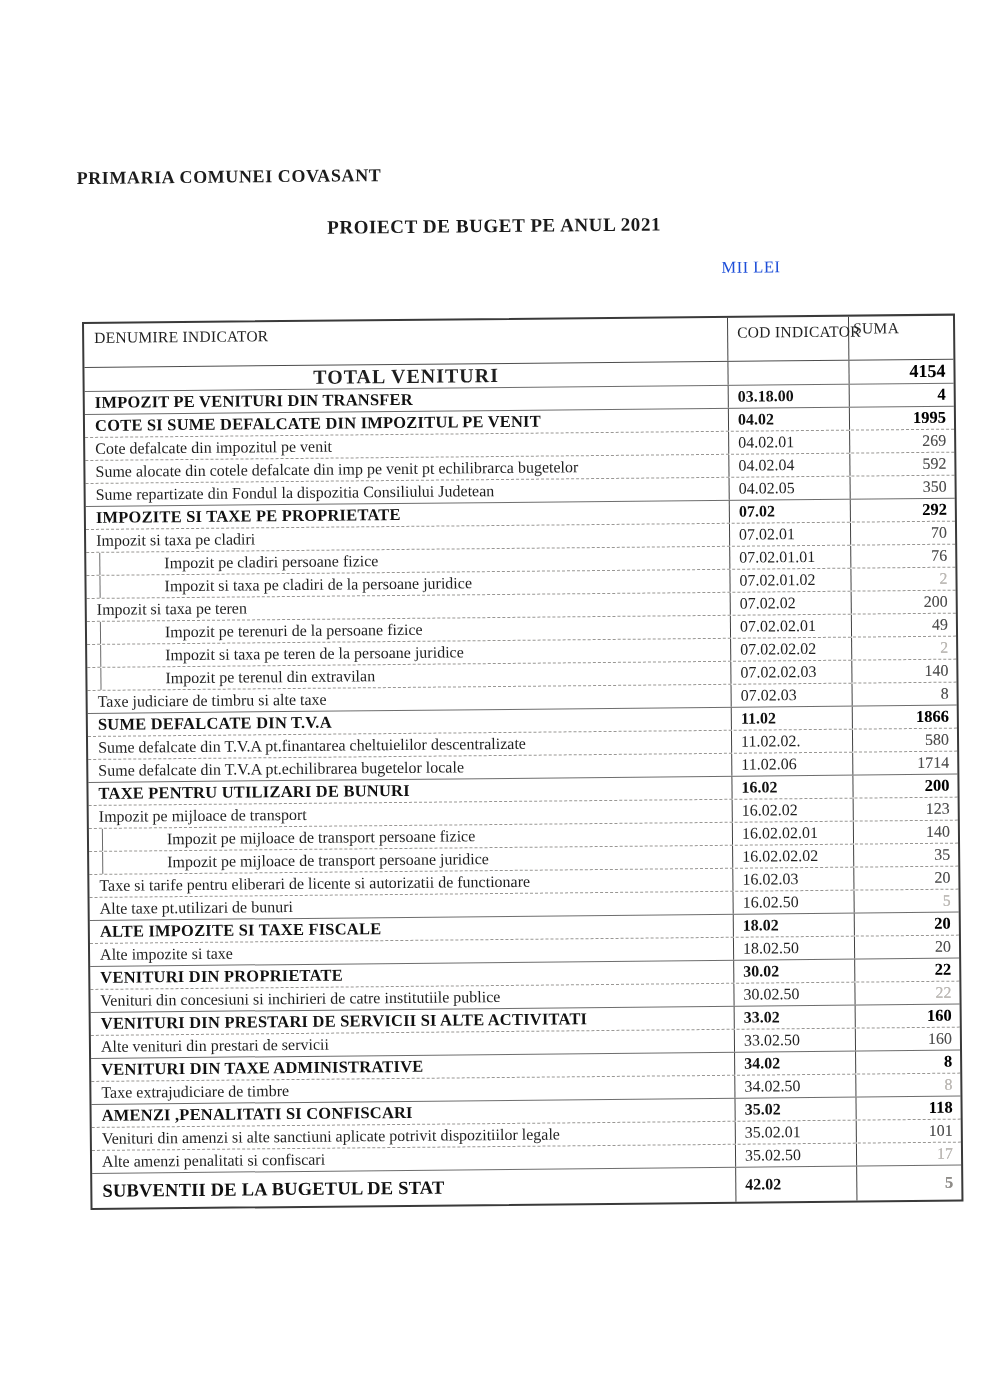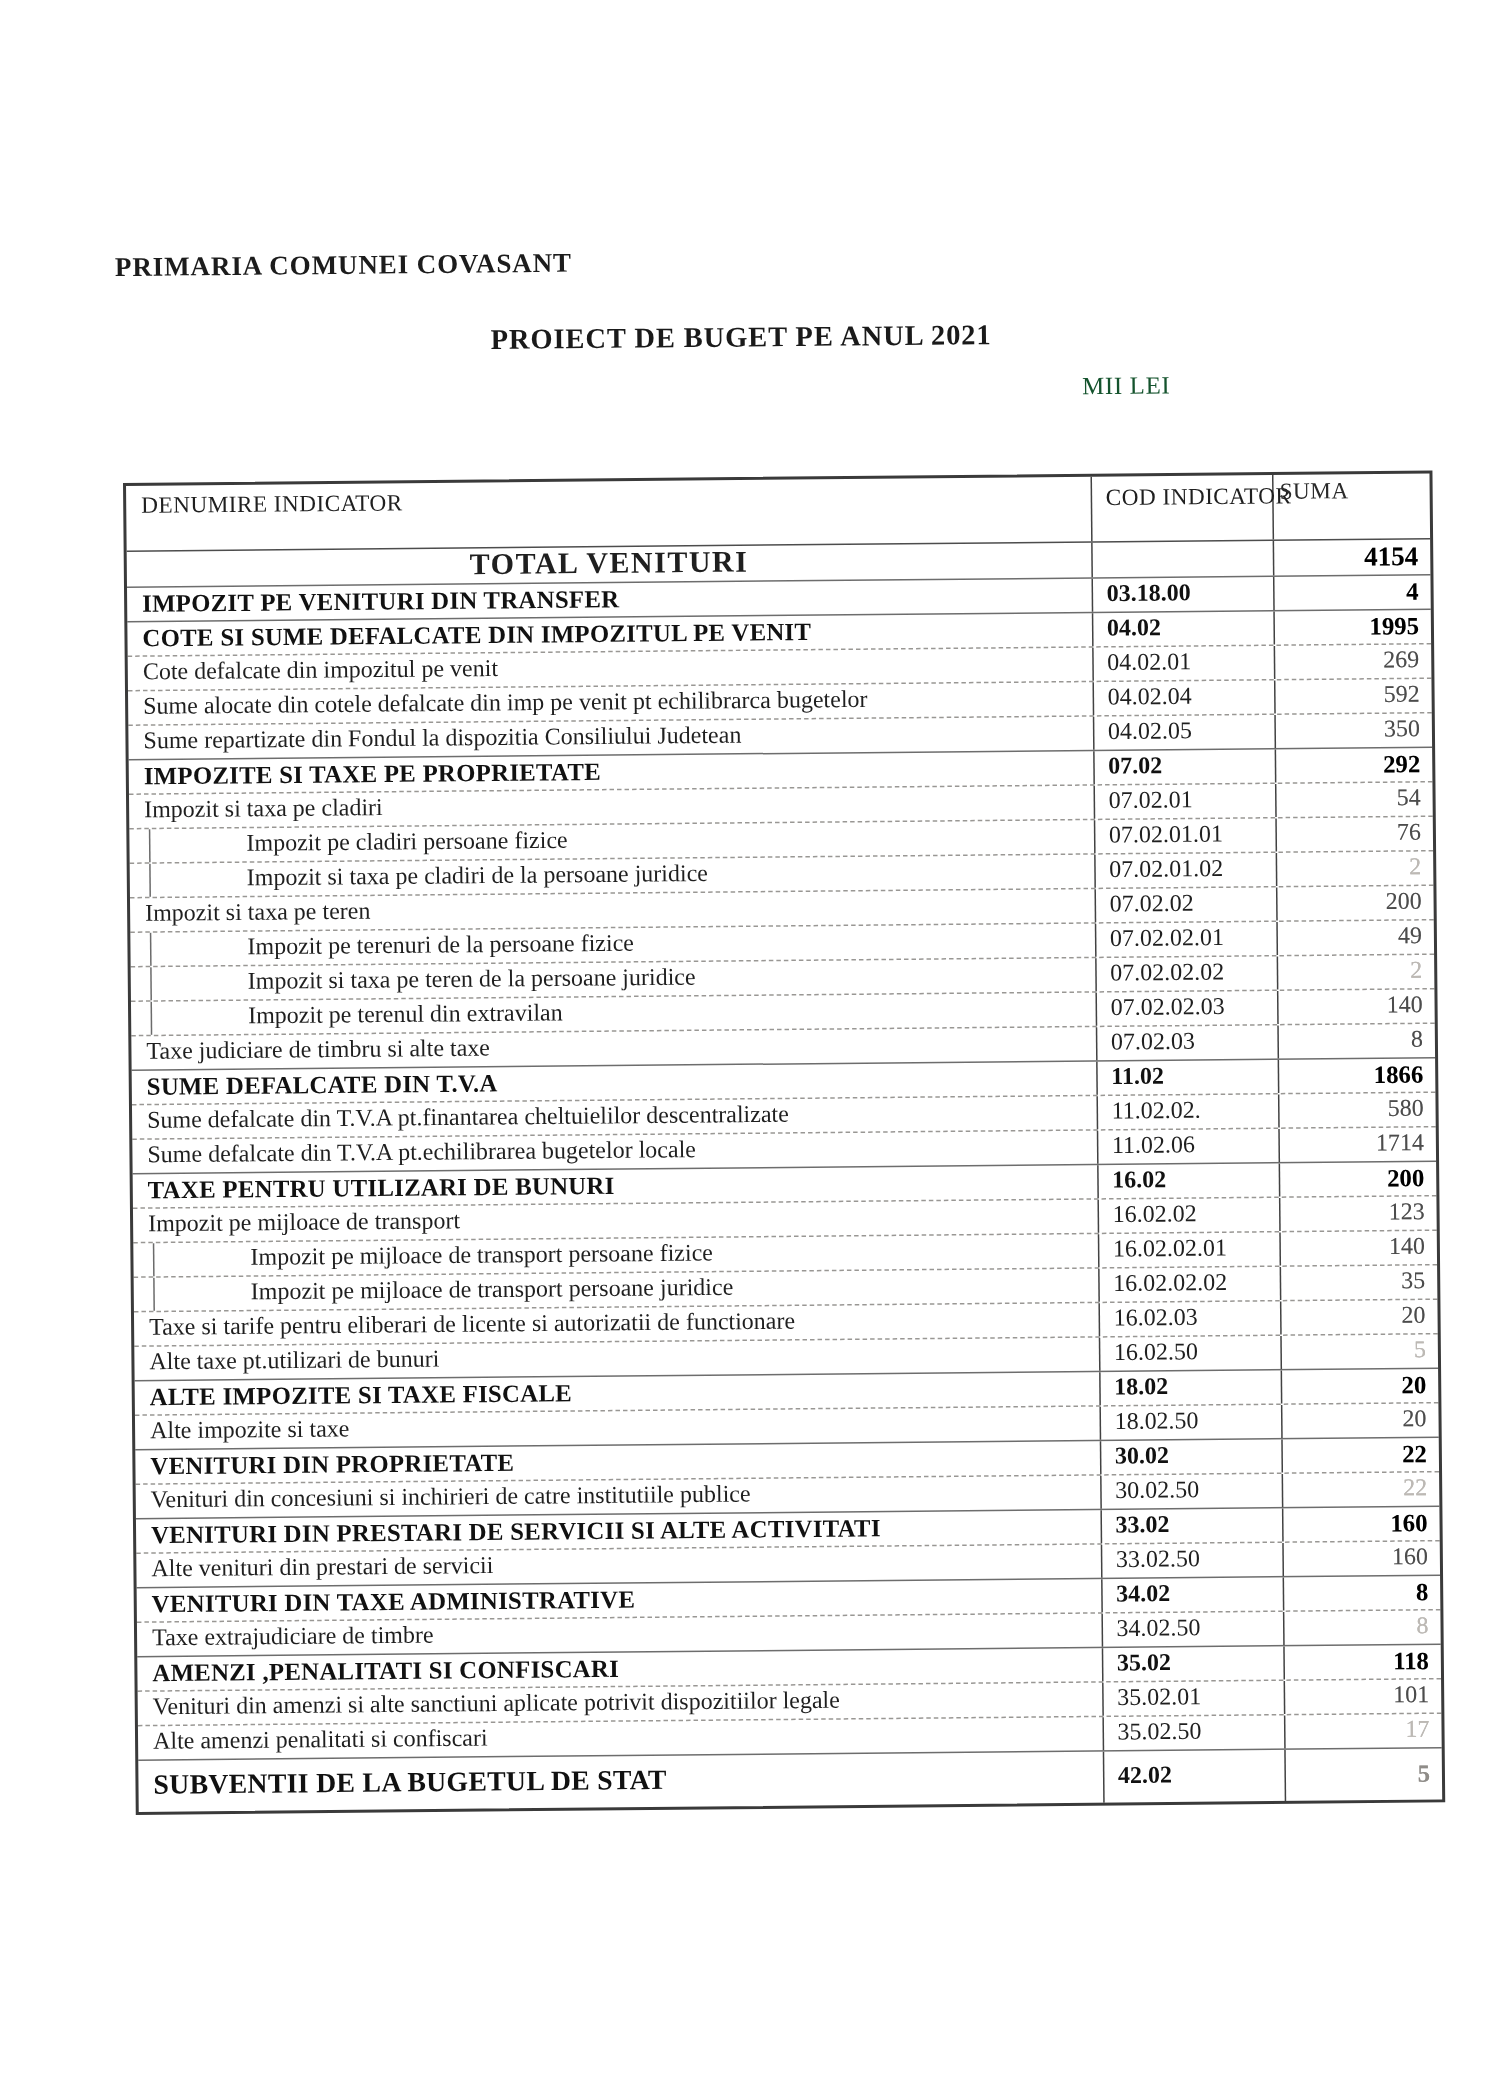--- a/index.html
+++ b/index.html
@@ -15,22 +15,22 @@
   .org-title{
     position:absolute;left:78px;top:168px;
     font-size:18px;font-weight:bold;letter-spacing:0.6px;
     color:#1c1c1c;
   }
   .doc-title{
     position:absolute;left:0;top:219px;width:990px;text-align:center;
     font-size:19px;font-weight:bold;letter-spacing:0.6px;color:#1a1a1a;
   }
   .currency-note{
-    position:absolute;left:722px;top:254px;
-    font-size:16.5px;letter-spacing:0.5px;color:#14532d;
+    position:absolute;left:722px;top:264px;
+    font-size:16.5px;letter-spacing:0.5px;color:#1d4ed8;
   }
   .budget-table{
     position:absolute;left:82px;top:322px;width:873px;
     border:2px solid #3a3a3a;
     box-sizing:border-box;
     background:transparent;
   }
   .row{display:flex;box-sizing:border-box;align-items:center;border-top:1px dashed rgba(70,66,60,0.55);}
   .row:first-child{border-top:none;}
   .row.head{height:44px;align-items:flex-start;border-top:none;border-bottom:1px solid #4d4d4d;}
@@ -118,21 +118,21 @@
     <div class="c-suma">350</div>
   </div>
         <div class="row body section">
     <div class="c-name">IMPOZITE SI TAXE PE PROPRIETATE</div>
     <div class="c-cod">07.02</div>
     <div class="c-suma">292</div>
   </div>
         <div class="row body">
     <div class="c-name">Impozit si taxa pe cladiri</div>
     <div class="c-cod">07.02.01</div>
-    <div class="c-suma">54</div>
+    <div class="c-suma">70</div>
   </div>
         <div class="row body">
     <div class="c-name indent">Impozit pe cladiri persoane fizice</div>
     <div class="c-cod">07.02.01.01</div>
     <div class="c-suma">76</div>
   </div>
         <div class="row body">
     <div class="c-name indent">Impozit si taxa  pe cladiri de la persoane juridice</div>
     <div class="c-cod">07.02.01.02</div>
     <div class="c-suma faint">2</div>

